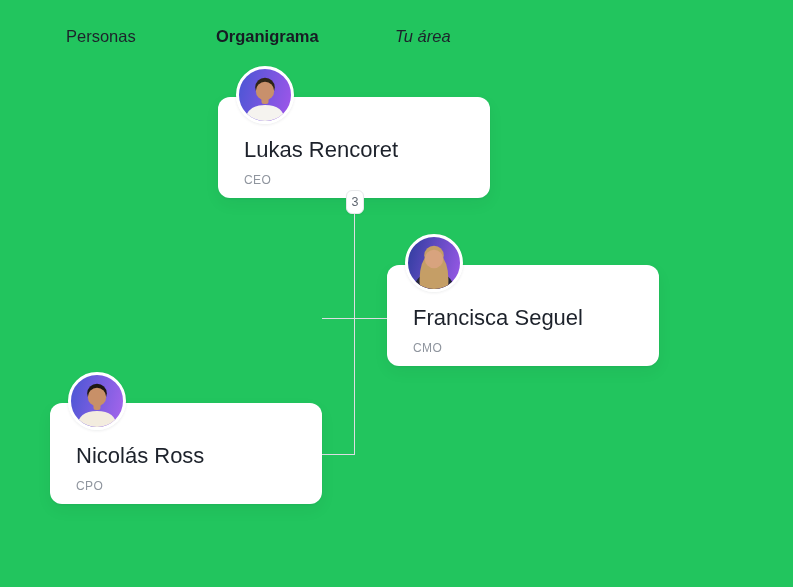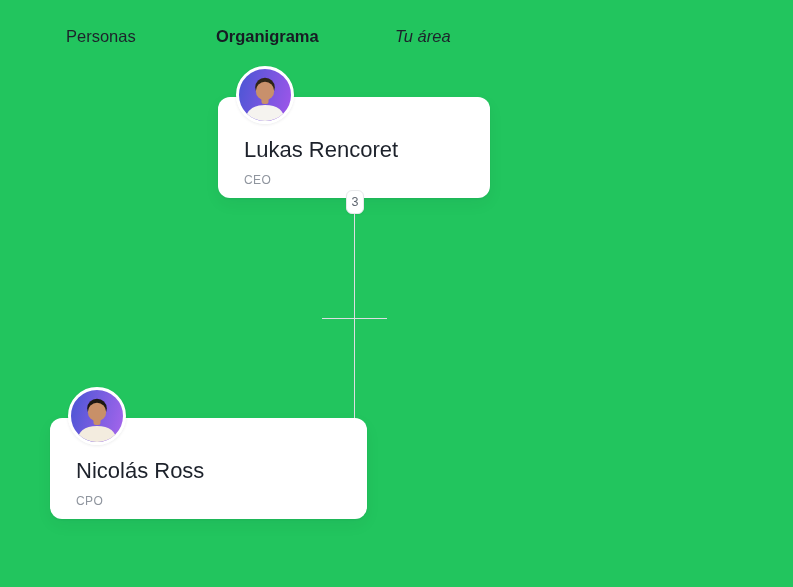--- a/index.html
+++ b/index.html
@@ -69,21 +69,21 @@
     width: 272px;
     height: 101px;
     background: #ffffff;
     border-radius: 12px;
     box-shadow: 0 1px 2px rgba(16,24,40,0.05), 0 6px 16px rgba(16,24,40,0.05);
     cursor: pointer;
   }
   .card-ceo      { left: 218px; top: 97px;  }
   .card-cto      { left: 50px;  top: 265px; }
   .card-cmo      { left: 387px; top: 265px; }
-  .card-cpo      { left: 50px;  top: 418px; padding-left: 45px; }
+  .card-cpo      { left: 50px;  top: 403px; }
 
   .person-name {
     position: absolute;
     left: 26px; top: 40px;
     font-size: 22px;
     font-weight: 500;
     color: #1d222b;
     white-space: nowrap;
   }
   .person-role {
@@ -134,20 +134,33 @@
         <circle cx="26" cy="22" r="9.2" fill="var(--skin)"></circle>
       </svg>
     </div>
     <div class="person-name">Lukas Rencoret</div>
     <div class="person-role">CEO</div>
   </div>
 
   <div class="count-badge">3</div>
 
 
+  <div class="person-card card-cmo">
+    <div class="avatar" style="--grad-from: #2e3d9e; --grad-to: #9b59e8; --hair: #c59e66; --skin: #d8a37e; --shirt: #23263a; --hair-side: #c59e66;">
+      <svg viewBox="0 0 52 52" aria-hidden="true">
+        <path d="M6,54 Q6,36 26,36 Q46,36 46,54 Z" fill="var(--shirt)"></path>
+        <rect x="22.5" y="26" width="7" height="9" rx="2.5" fill="var(--skin)"></rect>
+        <path d="M12,52 Q9,20 26,13.5 Q43,20 40,52 Z" fill="var(--hair-side, transparent)"></path>
+        <circle cx="26" cy="18.5" r="9.8" fill="var(--hair)"></circle>
+        <circle cx="26" cy="22" r="9.2" fill="var(--skin)"></circle>
+      </svg>
+    </div>
+    <div class="person-name">Francisca Seguel</div>
+    <div class="person-role">CMO</div>
+  </div>
 
   <div class="person-card card-cpo">
     <div class="avatar" style="--grad-from: #4956d4; --grad-to: #a865ec; --hair: #1d1712; --skin: #c89068; --shirt: #f3ecdf;">
       <svg viewBox="0 0 52 52" aria-hidden="true">
         <path d="M6,54 Q6,36 26,36 Q46,36 46,54 Z" fill="var(--shirt)"></path>
         <rect x="22.5" y="26" width="7" height="9" rx="2.5" fill="var(--skin)"></rect>
         <path d="M12,52 Q9,20 26,13.5 Q43,20 40,52 Z" fill="var(--hair-side, transparent)"></path>
         <circle cx="26" cy="18.5" r="9.8" fill="var(--hair)"></circle>
         <circle cx="26" cy="22" r="9.2" fill="var(--skin)"></circle>
       </svg>

